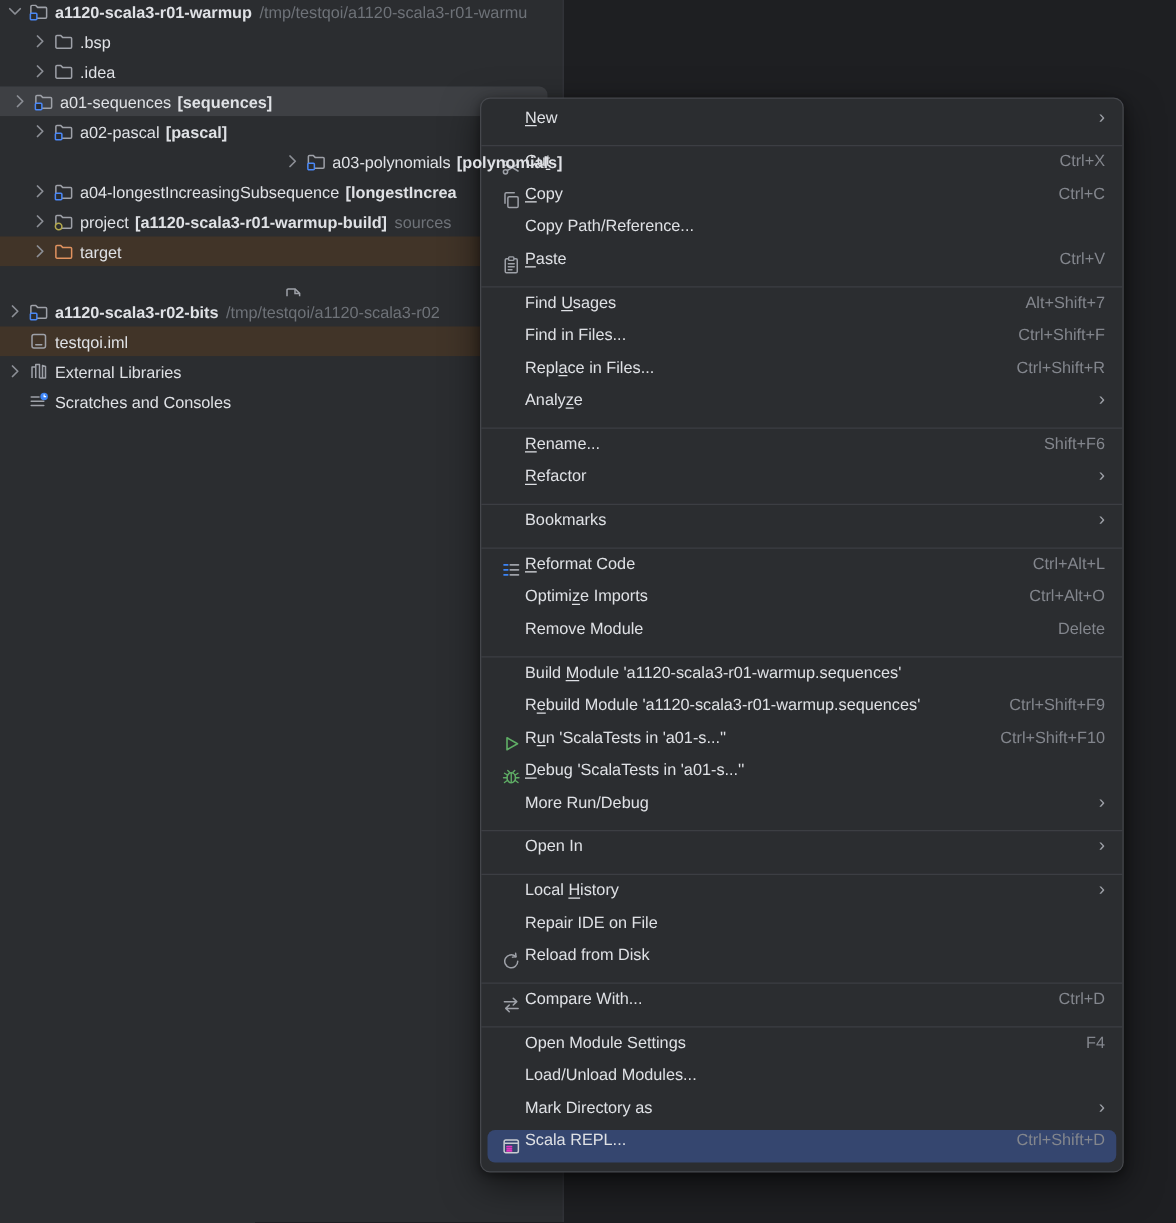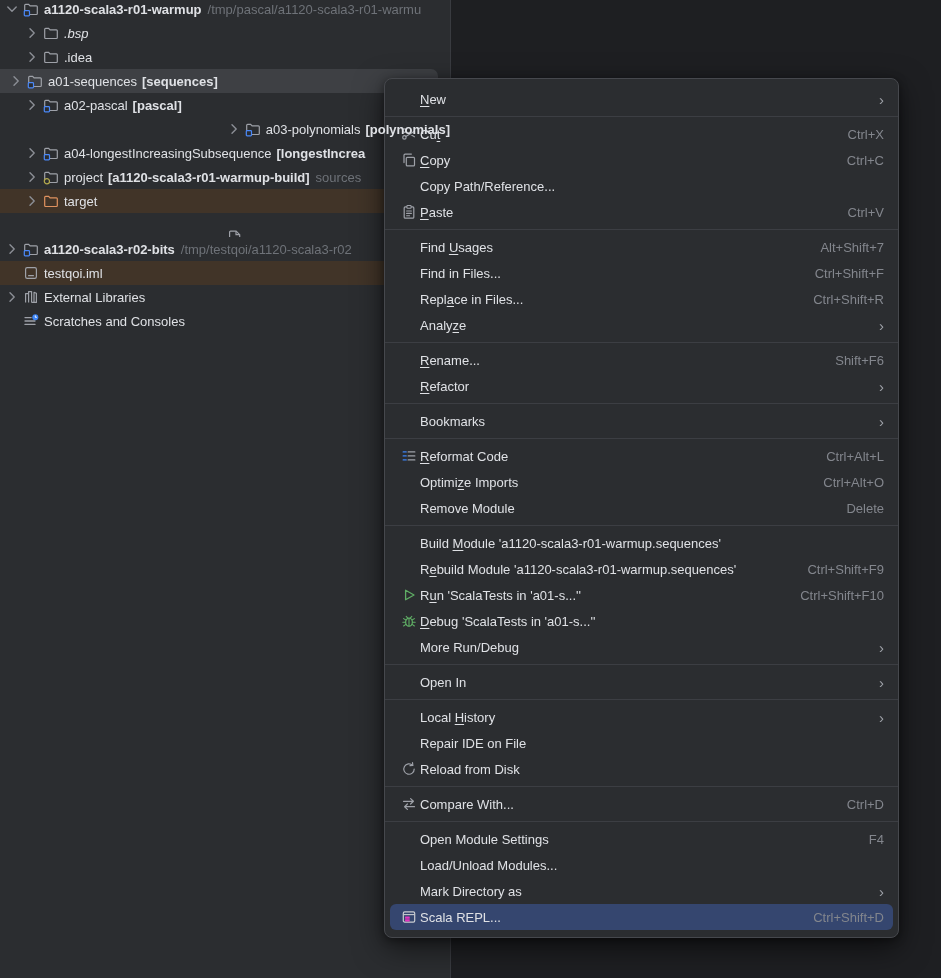--- a/index.html
+++ b/index.html
@@ -25,21 +25,21 @@
   .tlabel.bold, .ttag { font-weight:700; }
   .ttag { margin-left:5px; }
   .tgray { color:#6e7278; margin-left:6px; }
 
   
   .context-menu {
     position:absolute; left:384px; top:78px; width:515px;
     background:#2b2d30; border:1px solid #46484d; border-radius:8px;
     padding:7px 0; box-shadow:0 10px 30px rgba(0,0,0,.55), 0 2px 8px rgba(0,0,0,.4);
   }
-  .mi { position:relative; height:26px; display:flex; align-items:center; padding:0 14px 0 16px; white-space:nowrap; }
+  .mi { position:relative; height:26px; display:flex; padding:0 14px 0 16px; white-space:nowrap; }
   .mi.selected { background:#35466f; border-radius:6px; margin:0 5px; padding:0 9px 0 11px; }
   .mi-icon { width:19px; flex:0 0 19px; display:flex; align-items:center; justify-content:flex-start; }
   .mi-label u { text-decoration:underline; text-underline-offset:2px; }
   .mi-spacer { flex:1 1 auto; }
   .mi-shortcut { color:#83868d; margin-left:24px; }
   .mi-arrow { color:#9ea1a8; margin-left:14px; font-size:15px; line-height:1; }
   .menu-sep { height:1px; background:#3c3e43; margin:4px 0; }
 </style>
 </head>
 <body>
@@ -53,23 +53,23 @@
               <path d="M3.8 6 L8 10.2 L12.2 6" stroke="#8c8f96" stroke-width="1.4" stroke-linecap="round" stroke-linejoin="round"></path>
             </svg>
           </span>
           <span class="titem-icon">
             <svg width="16" height="16" viewBox="0 0 16 16" fill="none" xmlns="http://www.w3.org/2000/svg">
               <path d="M1.7 12.6 V4.2 c0-.5.4-.9.9-.9 h3 l1.5 1.6 h6.3 c.5 0 .9.4.9.9 v6.8 c0 .5-.4.9-.9.9 h-10.8 c-.5 0-.9-.4-.9-.9 z" stroke="#9ea1a8" stroke-width="1.2"></path>
               <rect x="1.3" y="9.6" width="5.2" height="5.2" rx="0.8" fill="#2b2d30" stroke="#4a88f7" stroke-width="1.2"></rect>
             </svg>
           </span>
           <span class="tlabel bold">a1120-scala3-r01-warmup</span>
-          <span class="tgray">/tmp/pascal/a1120-scala3-r01-warmu</span>
-        </div>
-        <div class="tree-row" style="padding-left: 24px; font-style: italic;">
+          <span class="tgray">/tmp/testqoi/a1120-scala3-r01-warmu</span>
+        </div>
+        <div class="tree-row" style="padding-left: 24px;">
           <span class="chev">
             <svg width="16" height="16" viewBox="0 0 16 16" fill="none" xmlns="http://www.w3.org/2000/svg">
               <path d="M6 3.8 L10.2 8 L6 12.2" stroke="#8c8f96" stroke-width="1.4" stroke-linecap="round" stroke-linejoin="round"></path>
             </svg>
           </span>
           <span class="titem-icon">
             <svg width="16" height="16" viewBox="0 0 16 16" fill="none" xmlns="http://www.w3.org/2000/svg">
               <path d="M1.7 12.6 V4.2 c0-.5.4-.9.9-.9 h3 l1.5 1.6 h6.3 c.5 0 .9.4.9.9 v6.8 c0 .5-.4.9-.9.9 h-10.8 c-.5 0-.9-.4-.9-.9 z" stroke="#9ea1a8" stroke-width="1.2"></path>
             </svg>
           </span>

